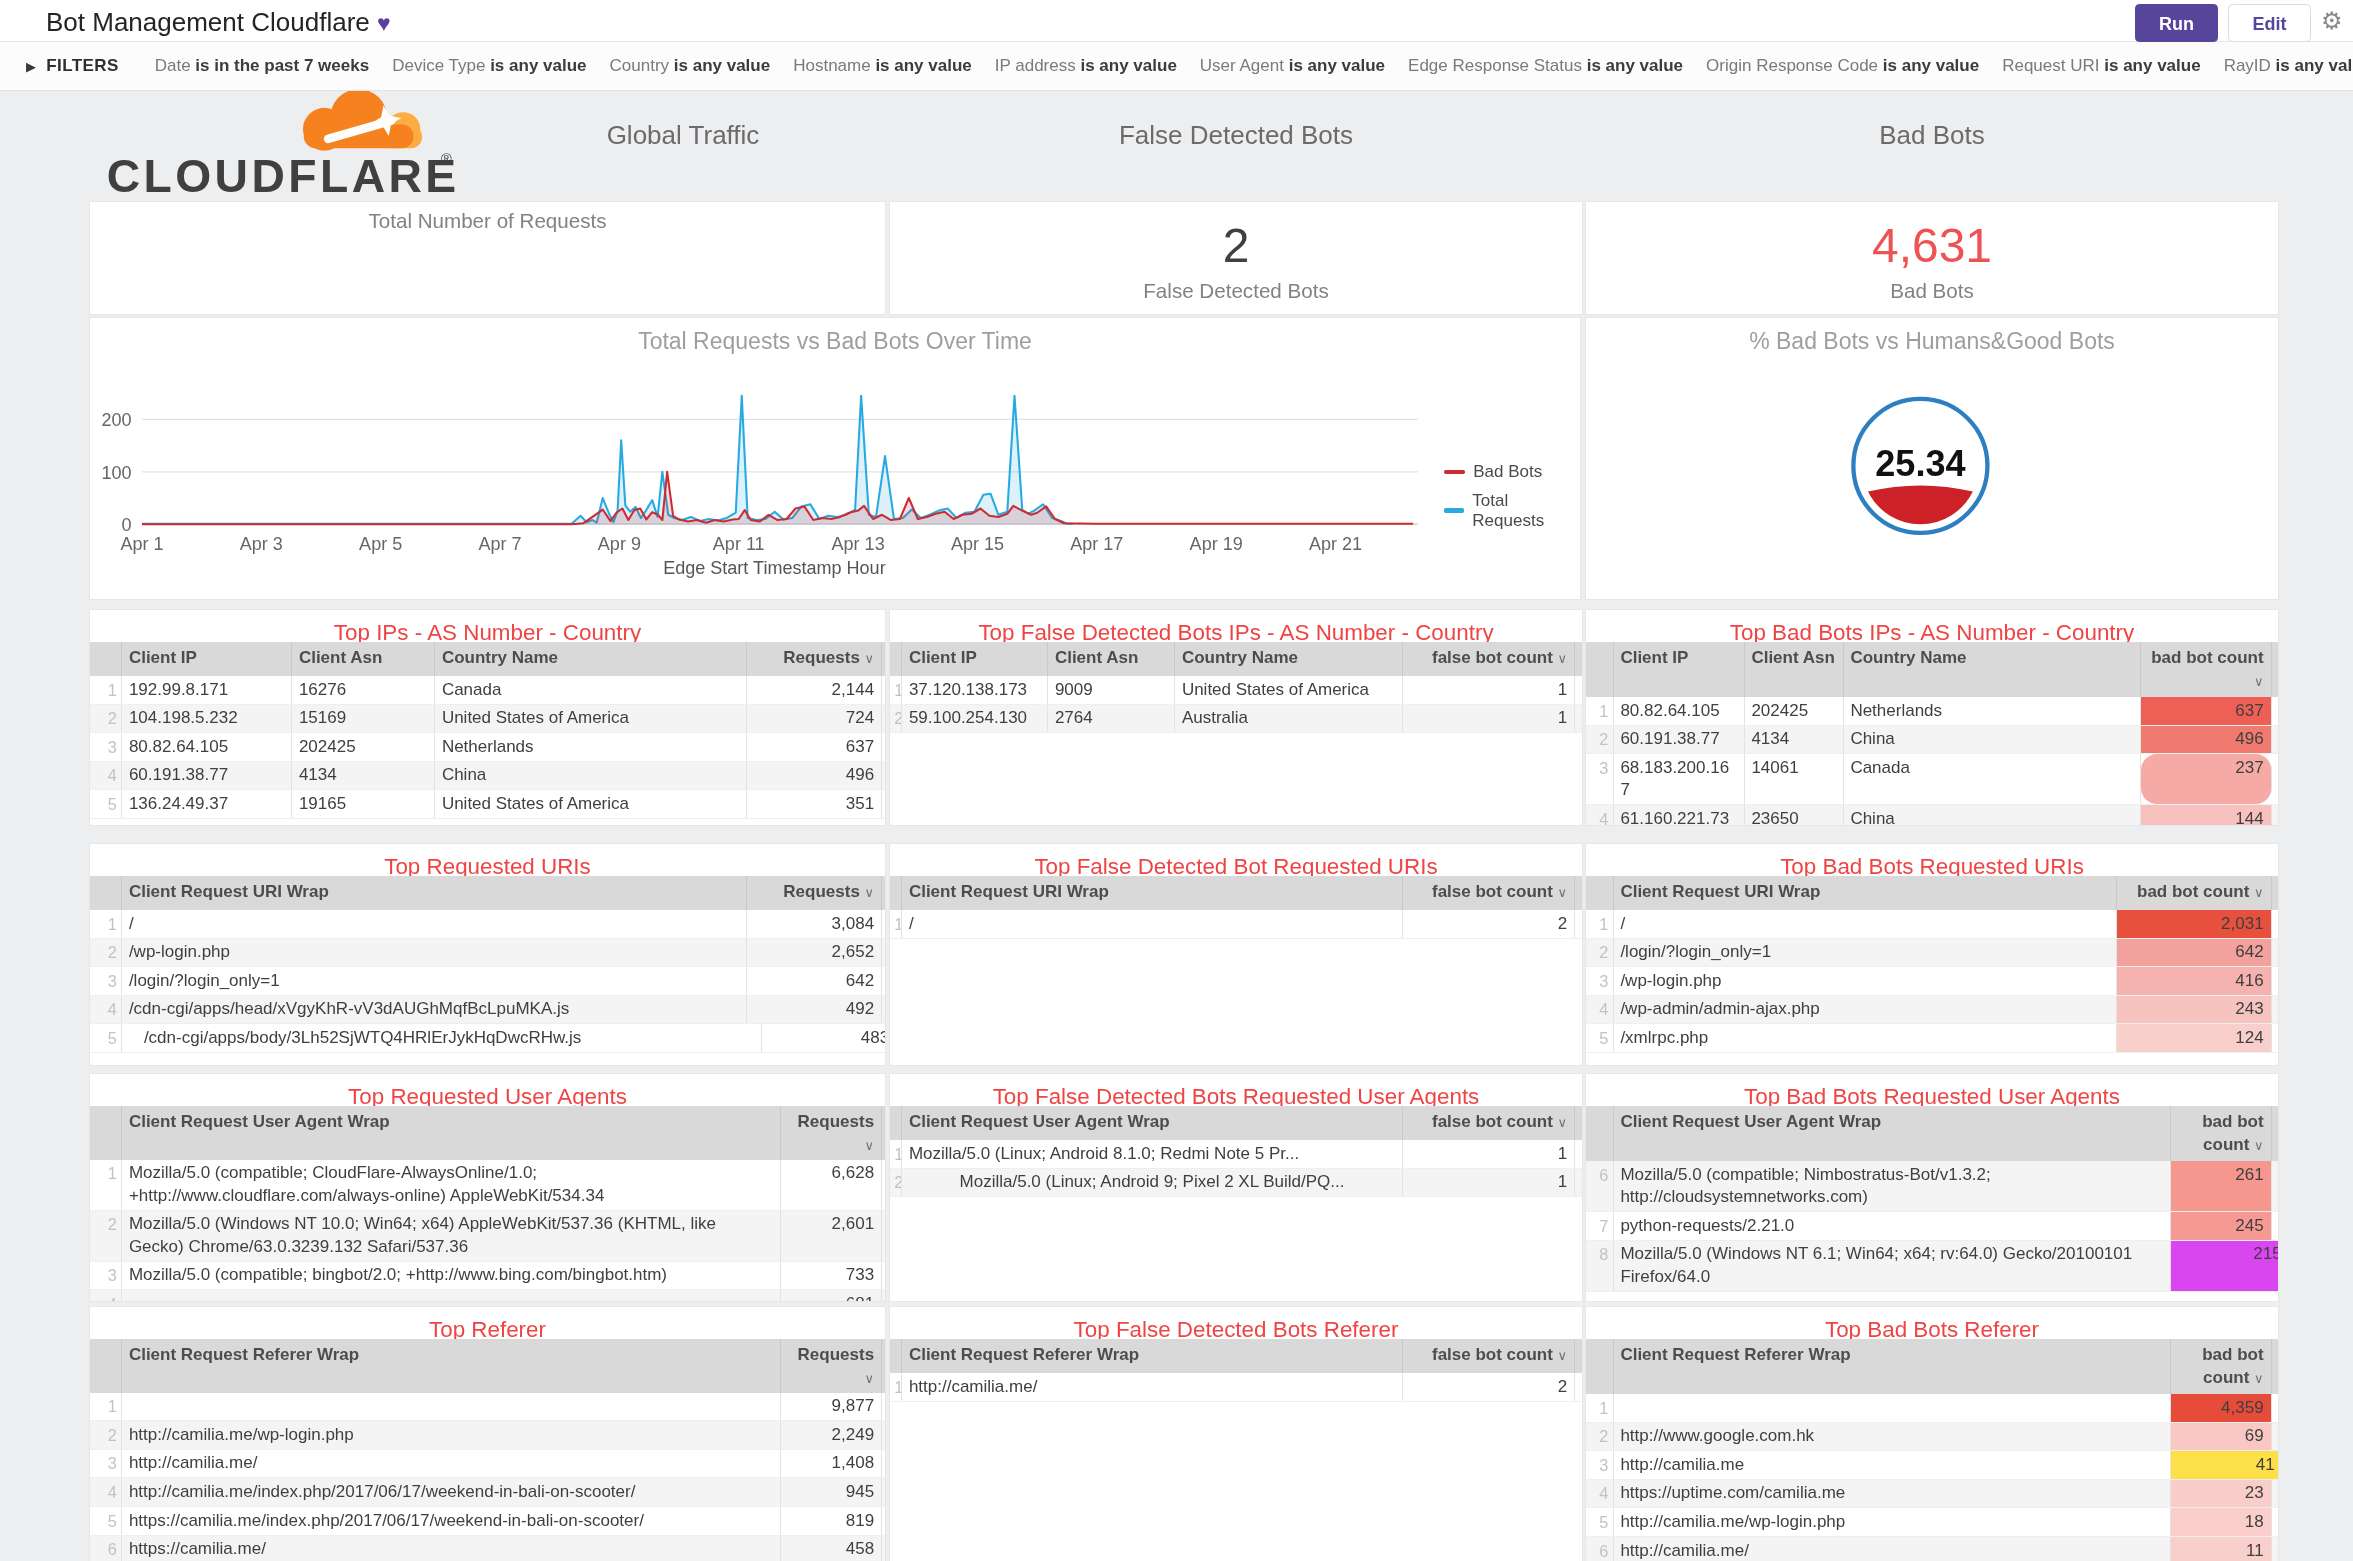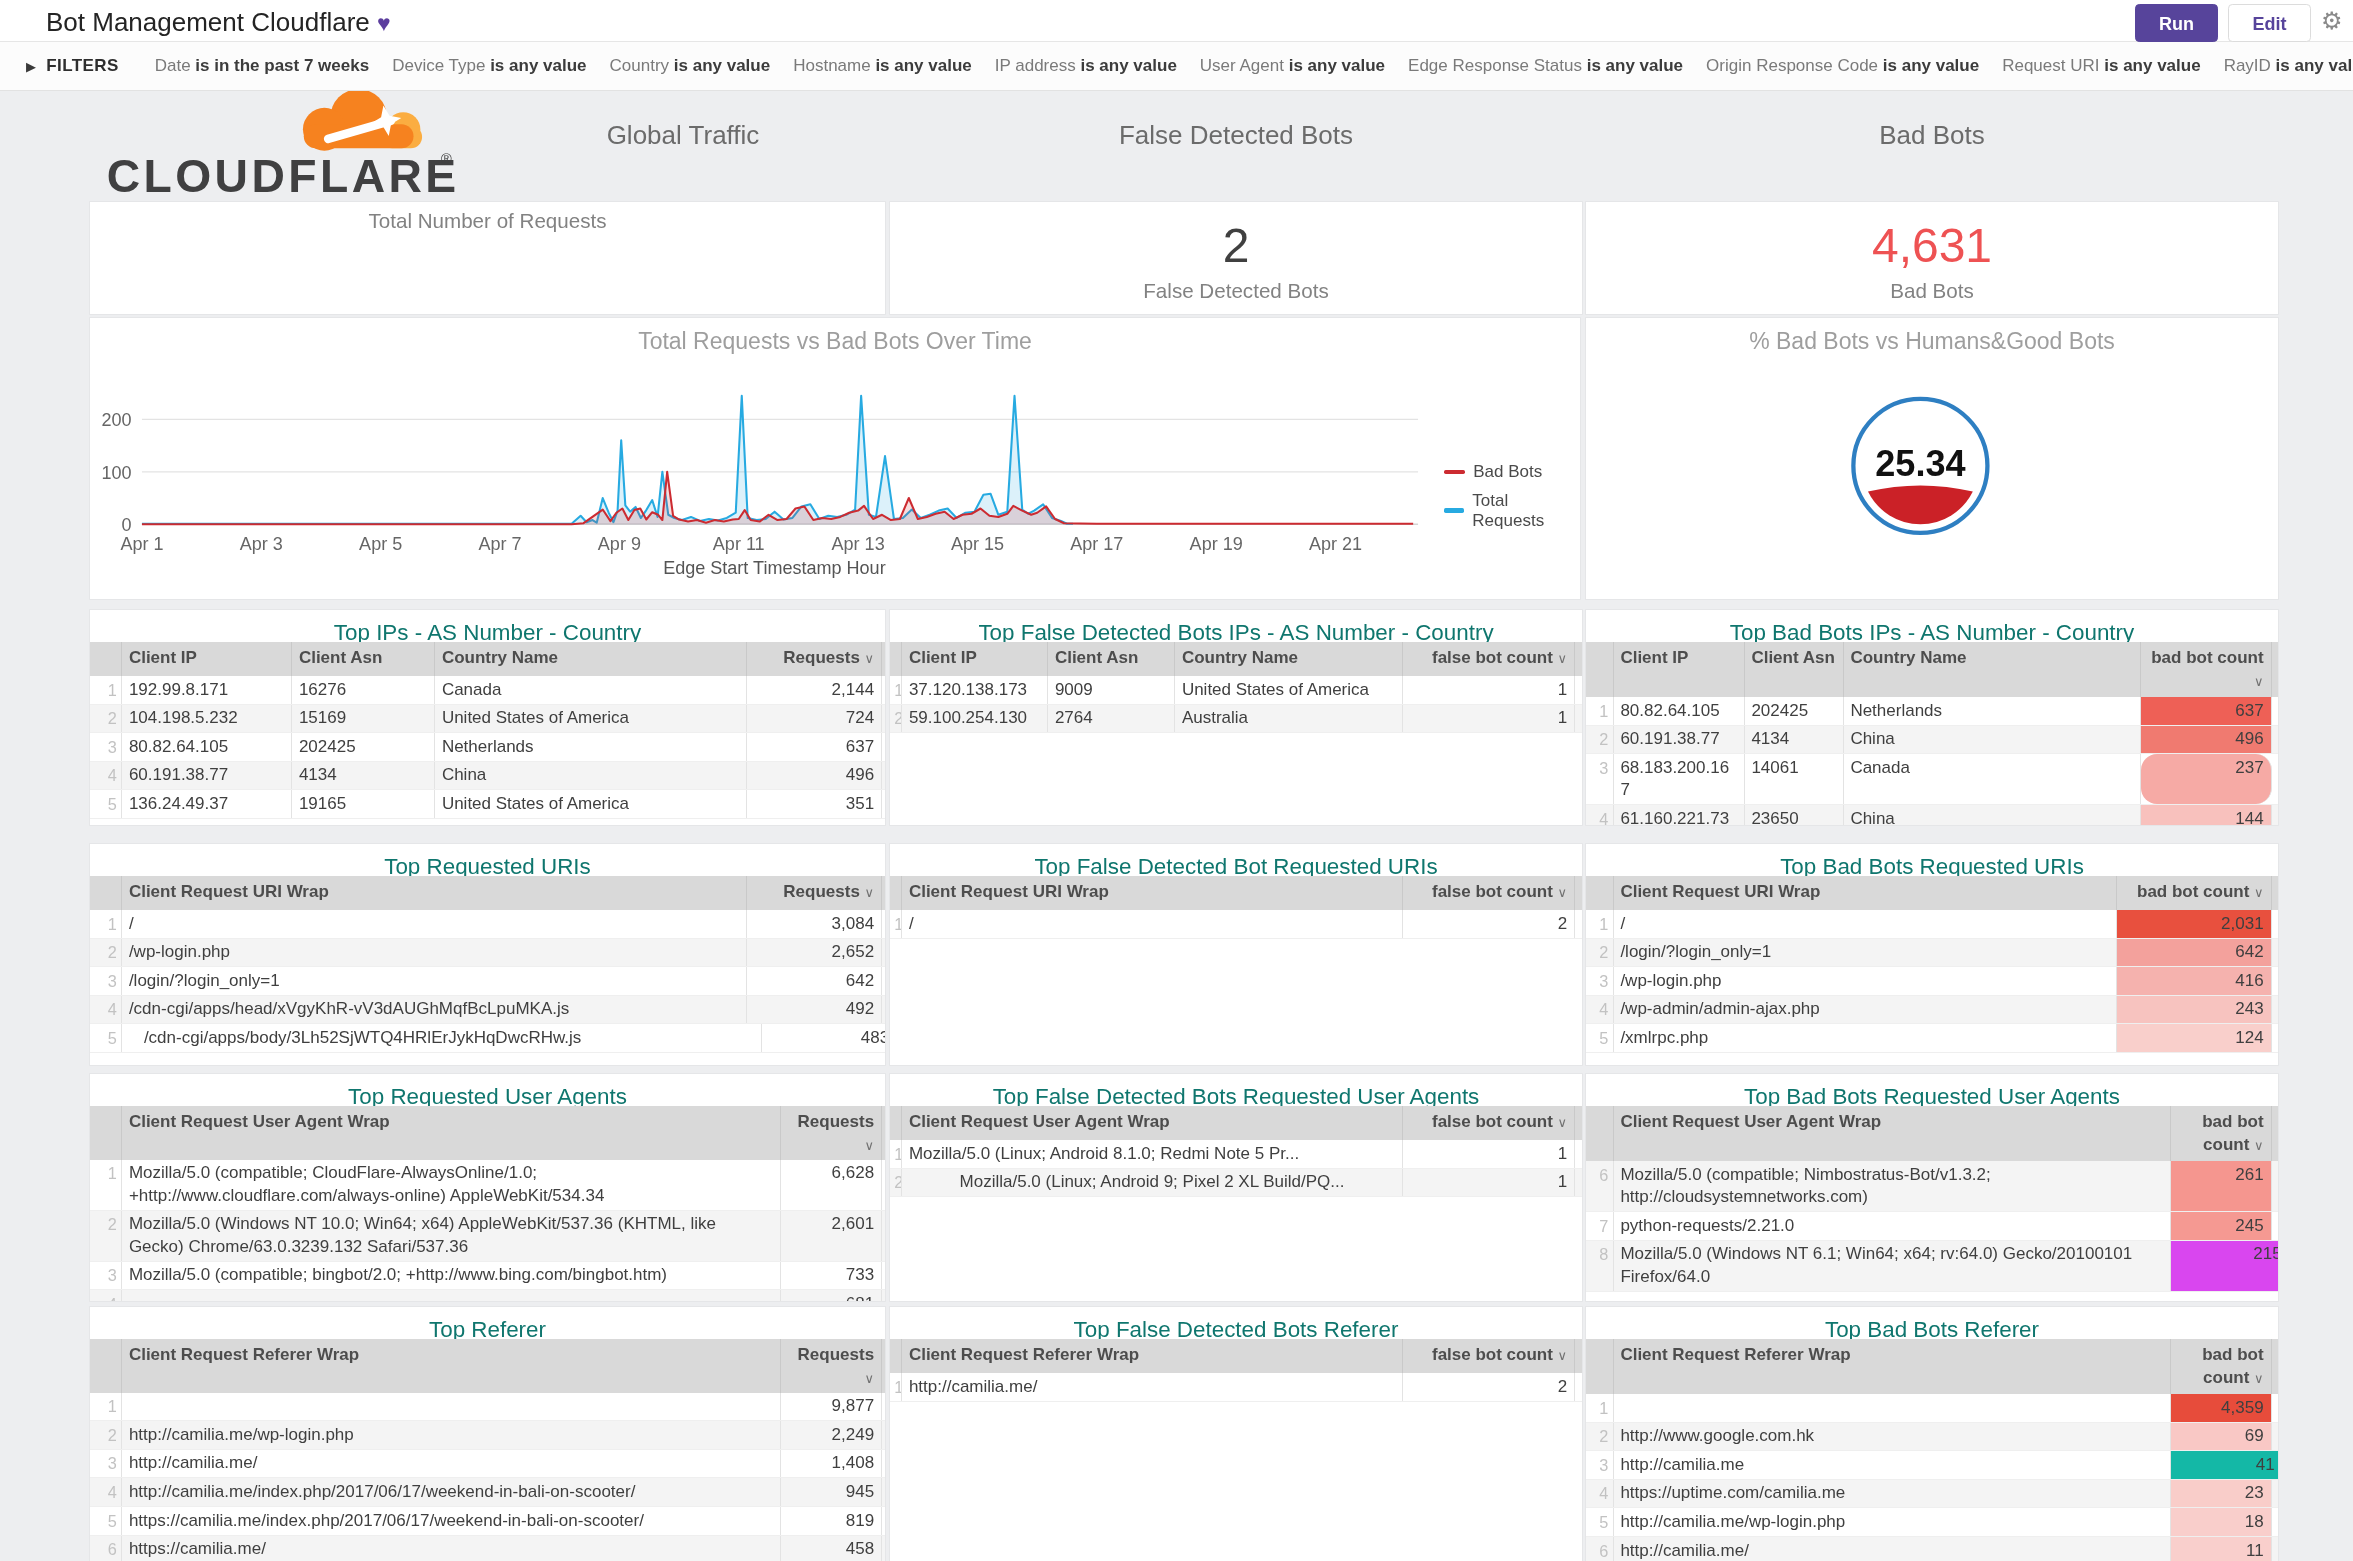--- a/index.html
+++ b/index.html
@@ -28,21 +28,21 @@
   .kpi{text-align:center}
   .kpi-num{font-size:48px;color:#404040;margin-top:15.5px}
   .kpi-num.red{color:#ee5253}
   .kpi-lbl{font-size:20.6px;color:#828282;margin-top:6.9px}
   .chart-title{position:absolute;left:0;top:10.3px;width:100%;text-align:center;
                font-size:23px;color:#9e9e9e}
   .legend{position:absolute;left:1354px;top:144px}
   .legend-item{display:flex;align-items:center;margin-bottom:8.6px}
   .legend-swatch{width:20.6px;height:4.3px;border-radius:1.7px;margin-right:8.6px}
   .legend-text{font-size:17px;color:#4a4a4a}
-  .tbl-title{text-align:center;font-size:22.4px;color:#0f766e;padding-top:9.5px;height:32px;
+  .tbl-title{text-align:center;font-size:22.4px;color:#ef4444;padding-top:9.5px;height:32px;
              box-sizing:border-box;white-space:nowrap;overflow:hidden}
   .thead{display:flex;background:#d9d9d9;align-items:stretch}
   .cell{box-sizing:border-box;padding:2.6px 6.9px;font-size:17px;color:#3f3f3f;
         border-right:0.9px solid #e3e3e3;line-height:22.4px;word-break:break-word;overflow:hidden;flex:none}
   .thead .cell{font-weight:bold;color:#4d4d4d;border-right:0.9px solid #c9c9c9;padding-top:5.2px}
   .caret{font-size:13px;color:#707070;font-weight:normal}
   .numcol{color:#c2c2c2;text-align:right;font-size:16.3px;padding:2.6px 4.3px}
   .trow{display:flex;border-bottom:0.9px solid #efefef;min-height:27.5px}
   .trow.even{background:#f4f4f4}
   .right{text-align:right}
@@ -504,21 +504,21 @@
         <div class="cell right" style="width:101px;background:#e74c3b;">4,359</div>
       </div>
       <div class="trow even">
         <div class="cell numcol" style="width:27.5px">2</div>
         <div class="cell " style="width:557px;">http://www.google.com.hk</div>
         <div class="cell right" style="width:101px;background:#f9c8c5;">69</div>
       </div>
       <div class="trow">
         <div class="cell numcol" style="width:27.5px">3</div>
         <div class="cell " style="width:557px;">http://camilia.me</div>
-        <div class="cell right" style="width:112px;background:#14b8a6;">41</div>
+        <div class="cell right" style="width:112px;background:#fde047;">41</div>
       </div>
       <div class="trow even">
         <div class="cell numcol" style="width:27.5px">4</div>
         <div class="cell " style="width:557px;">https://uptime.com/camilia.me</div>
         <div class="cell right" style="width:101px;background:#f9cdc9;">23</div>
       </div>
       <div class="trow">
         <div class="cell numcol" style="width:27.5px">5</div>
         <div class="cell " style="width:557px;">http://camilia.me/wp-login.php</div>
         <div class="cell right" style="width:101px;background:#f9cecb;">18</div>

